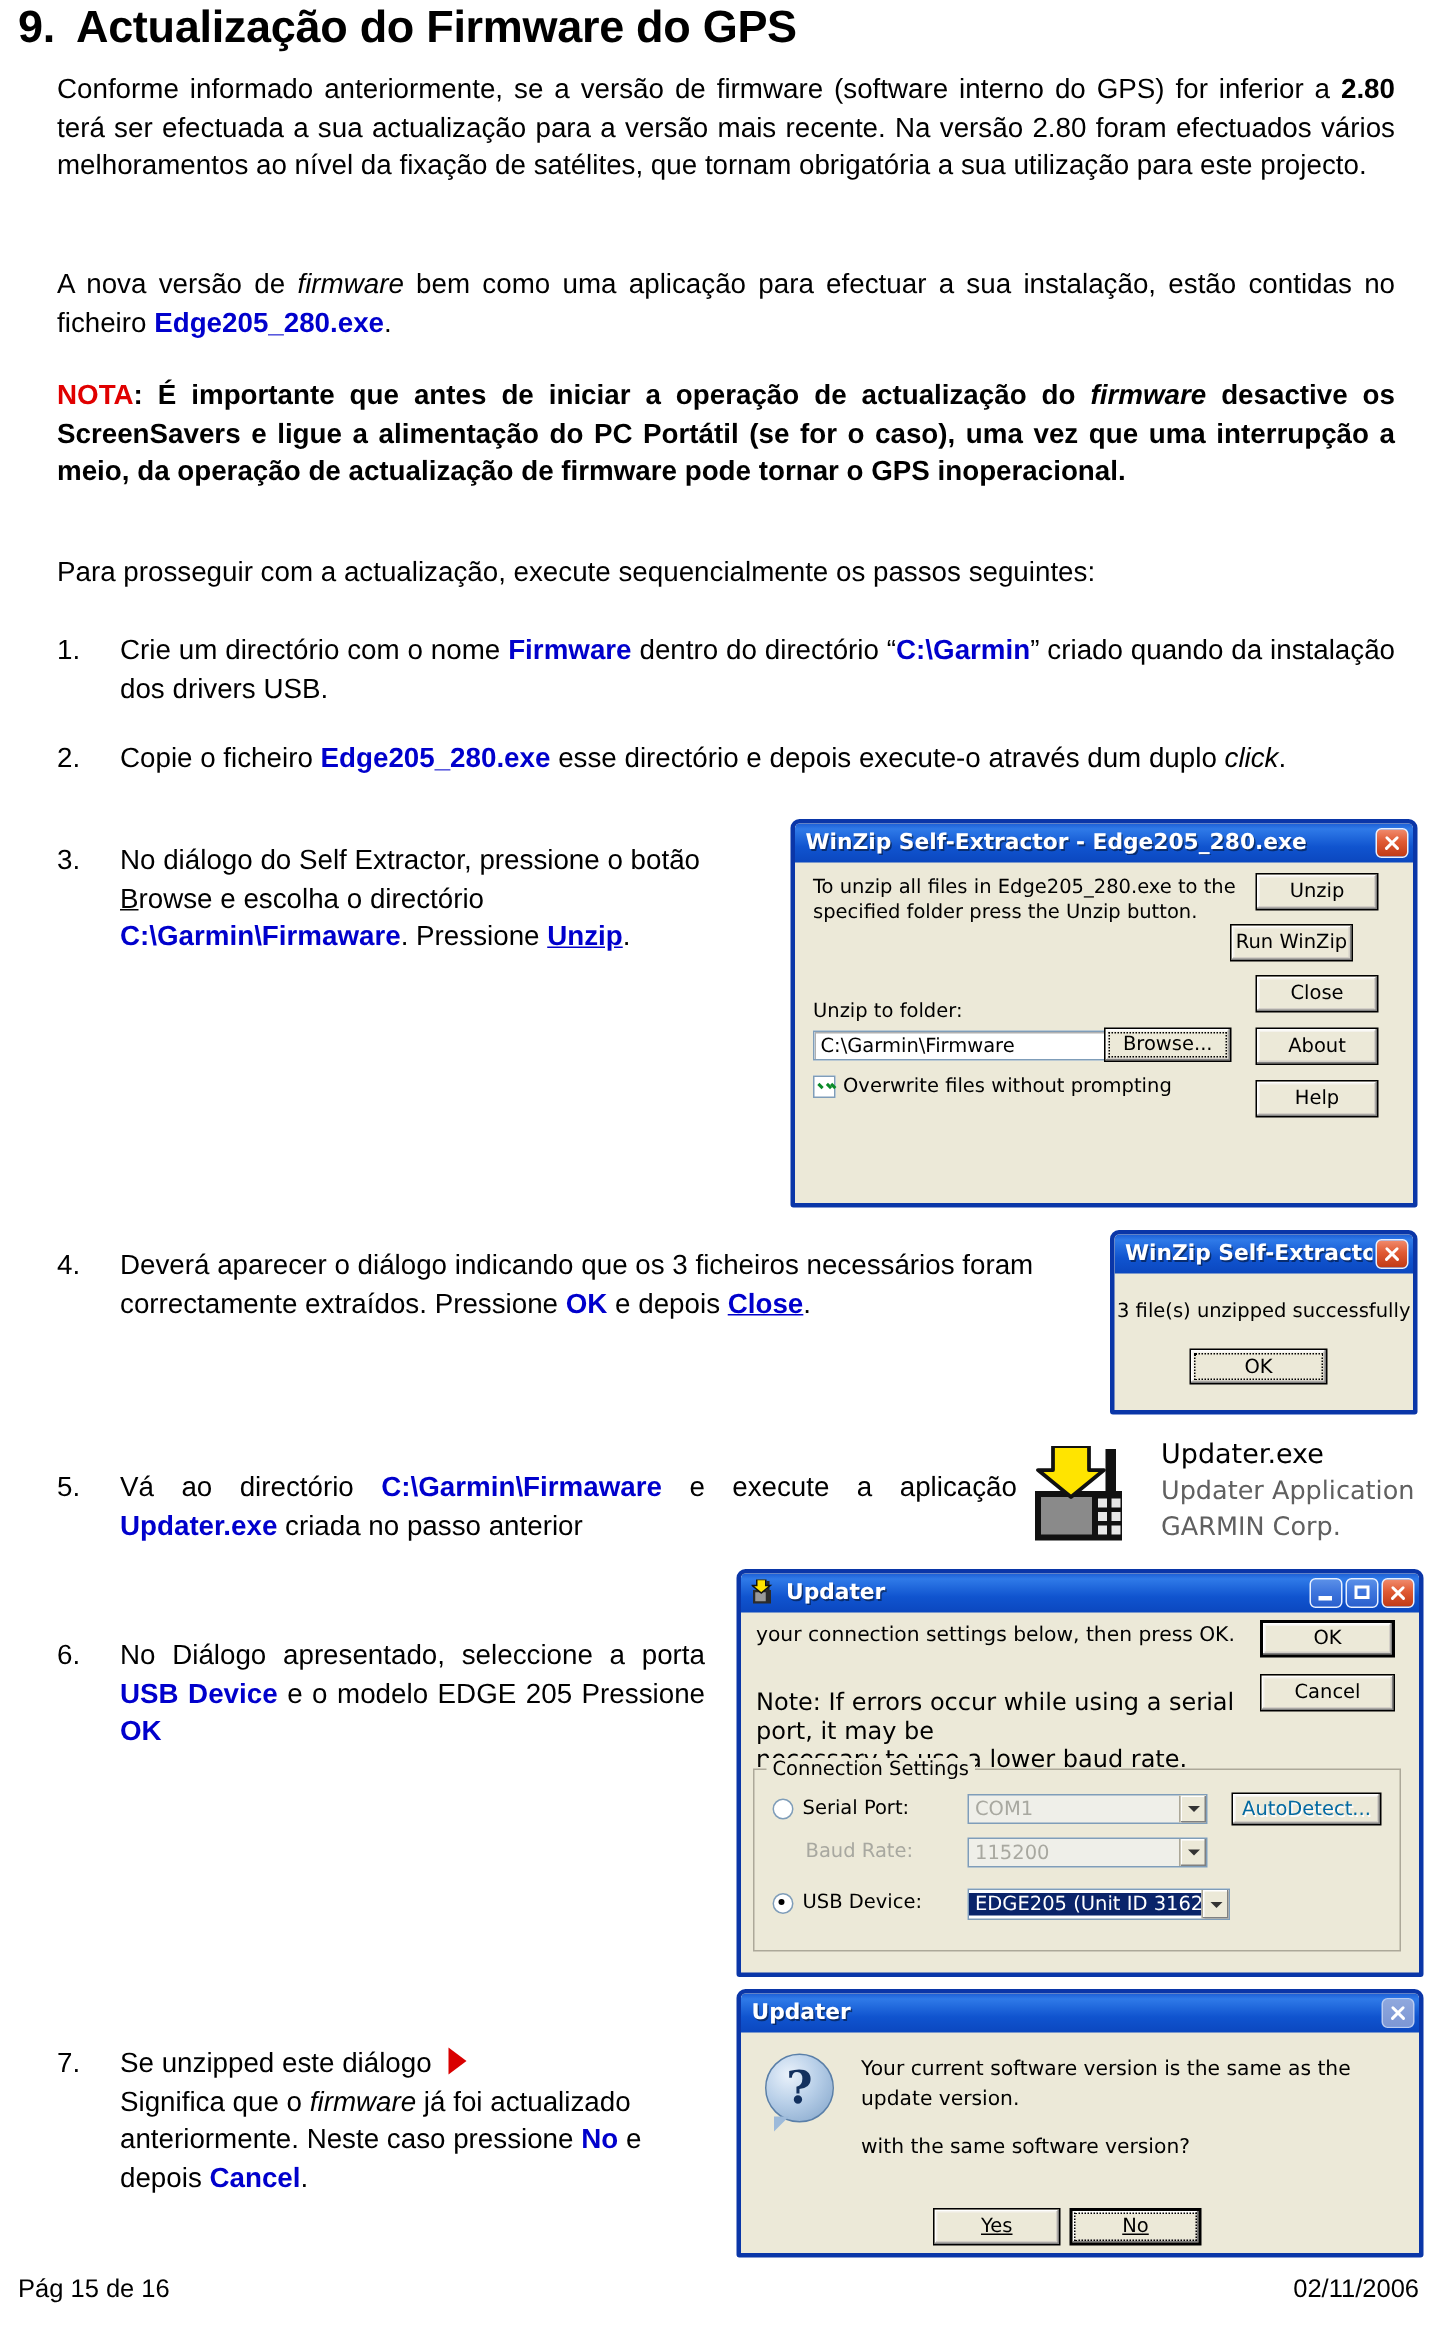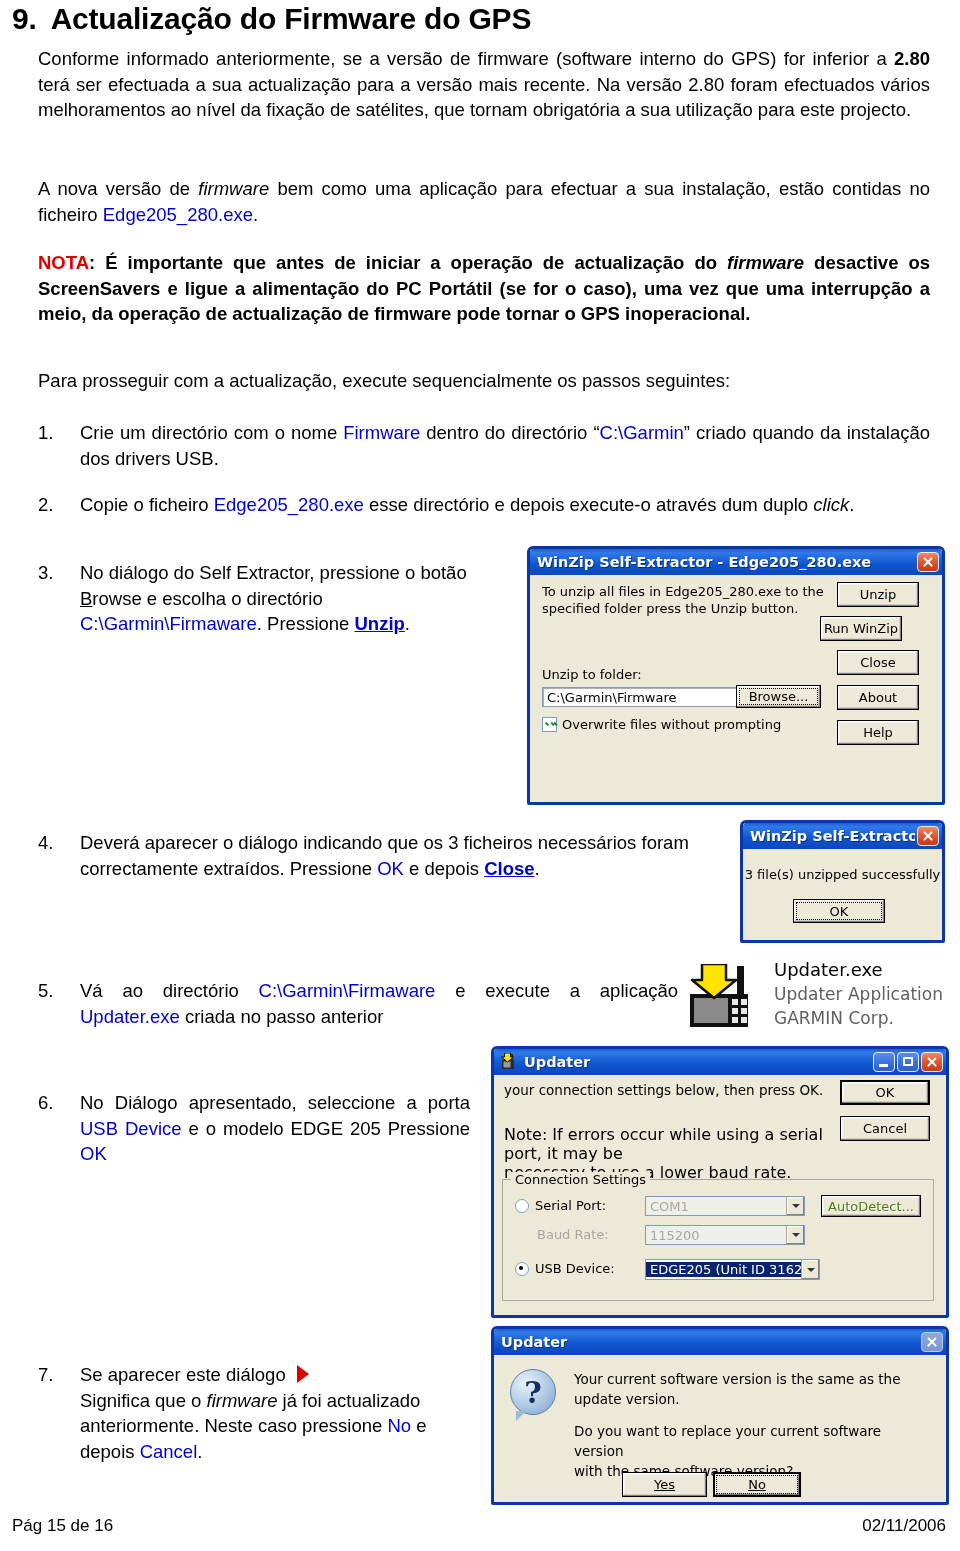--- a/index.html
+++ b/index.html
@@ -29,21 +29,21 @@
   .para {
     position: absolute;
     font-size: 18.5px;
     line-height: 25.5px;
     text-align: justify;
     color: #000;
   }
   .para.nojust { text-align: left; }
   b.bold { font-weight: bold; }
   i.ital { font-style: italic; }
-  .blue { color: #0000cc; font-weight: normal; }
+  .blue { color: #0000cc; font-weight: bold; }
   .blue-u { color: #0000cc; font-weight: bold; text-decoration: underline; }
   .red { color: #e00000; font-weight: bold; }
   .u { text-decoration: underline; }
 
   
   .listitem { position: absolute; font-size: 18.5px; line-height: 25.5px; }
   .listitem .marker {
     position: absolute; left: 0; top: 0; width: 30px;
     text-align: left;
   }
@@ -115,21 +115,21 @@
     box-shadow: inset -1px -1px 0 #808080, inset 1px 1px 0 #ffffff,
                 inset -2px -2px 0 #d4d0c8, inset 2px 2px 0 #f4f2ec;
     font-family: "DejaVu Sans", sans-serif;
     font-size: 13px;
     color:#000;
     display:flex; align-items:center; justify-content:center;
     box-sizing:border-box;
     white-space: nowrap;
   }
   .w-btn.dotted { outline: 1px dotted #000; outline-offset: -4px; }
-  .w-btn.disabled { color: #4d7c0f; text-shadow: 1px 1px 0 #fff; }
+  .w-btn.disabled { color: #0369a1; text-shadow: 1px 1px 0 #fff; }
 
   .w-field {
     background:#fff;
     border:1px solid #7f9db9;
     box-shadow: inset 1px 1px 0 #b0b0b0;
     font-size: 13px;
     display:flex; align-items:center;
     padding-left:4px;
     box-sizing:border-box;
   }
@@ -433,37 +433,36 @@
               <i></i>
             </span>
         </div>
       </div>
     </div>
   </div>
 
   <div class="listitem" style="left:38px; top:1362px; width:440px;">
     <span class="marker">7.</span>
     <span class="body nojust">
-      <span>Se aparecer este diálogo </span><span class="tri-right"></span><br>
+      <span>Se unzipped este diálogo </span><span class="tri-right"></span><br>
       <span>Significa que o </span><i class="ital">firmware</i><span> já foi actualizado anteriormente. Neste caso pressione </span><span class="blue">No</span><span> e depois </span><span class="blue">Cancel</span><span>.</span>
     </span>
   </div>
 
   <div class="dlg" style="left:491px; top:1326px; width:458px; height:179px;">
     <div class="titlebar">
       <div class="title">Updater</div>
       <div class="btn-close dim"></div>
     </div>
     <div class="client">
       <div class="qicon" style="position:absolute; left:16px; top:14px;">?</div>
 
       <div style="position:absolute; left:80px; top:14px; width:350px; font-size:13.5px; line-height:20px;">
         <div>Your current software version is the same as the update version.</div>
         <div style="height:12px;"></div>
-        <div>Do you want to replace your current software version</div>
         <div>with the same software version?</div>
       </div>
 
       <div class="w-btn" style="position:absolute; left:128px; top:117px; width:85px; height:25px;">
         <span style="text-decoration:underline">Yes</span>
       </div>
       <div class="w-btn dotted" style="position:absolute; left:219px; top:117px; width:88px; height:25px; border-width:2px;">
         <span style="text-decoration:underline">No</span>
       </div>
     </div>

